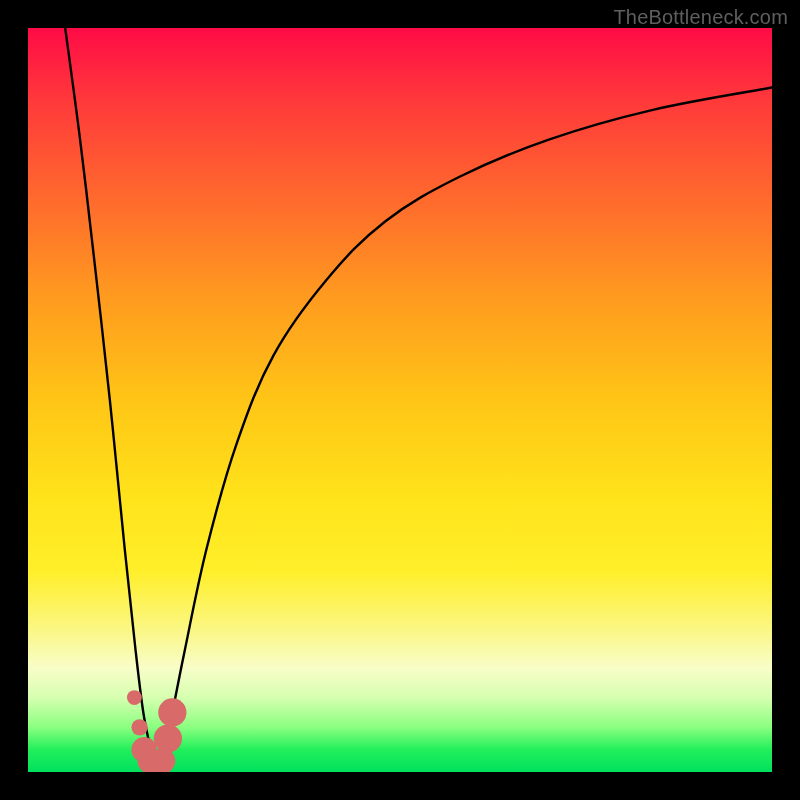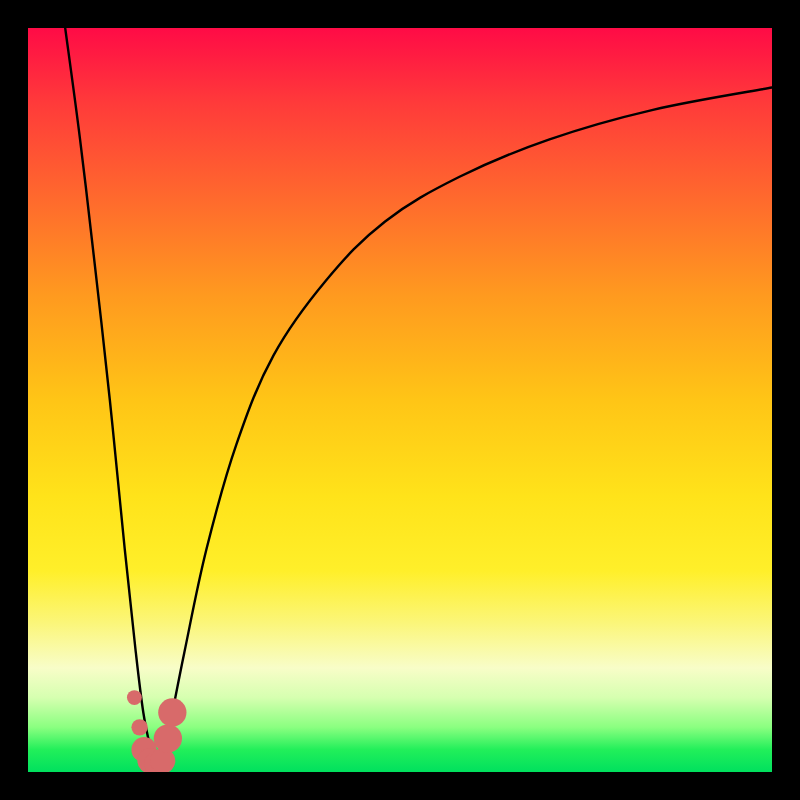--- a/index.html
+++ b/index.html
@@ -73,13 +73,14 @@
           <circle cx="116.064" cy="721.68" r="12.648000000000001" fill="#d86a6a" stroke="#cf5a5a" stroke-width="0"></circle>
           <circle cx="122.01599999999999" cy="732.84" r="12.648000000000001" fill="#d86a6a" stroke="#cf5a5a" stroke-width="0"></circle>
           <circle cx="128.71200000000002" cy="736.56" r="12.648000000000001" fill="#d86a6a" stroke="#cf5a5a" stroke-width="0"></circle>
           <circle cx="134.66400000000002" cy="732.84" r="12.648000000000001" fill="#d86a6a" stroke="#cf5a5a" stroke-width="0"></circle>
           <circle cx="139.872" cy="710.52" r="14.136" fill="#d86a6a" stroke="#cf5a5a" stroke-width="0"></circle>
           <circle cx="144.33599999999998" cy="684.48" r="14.136" fill="#d86a6a" stroke="#cf5a5a" stroke-width="0"></circle>
         </g>
     </svg>
   </div>
 
+  <div class="attribution">TheBottleneck.com</div>
 </div>
 
 </body></html>

